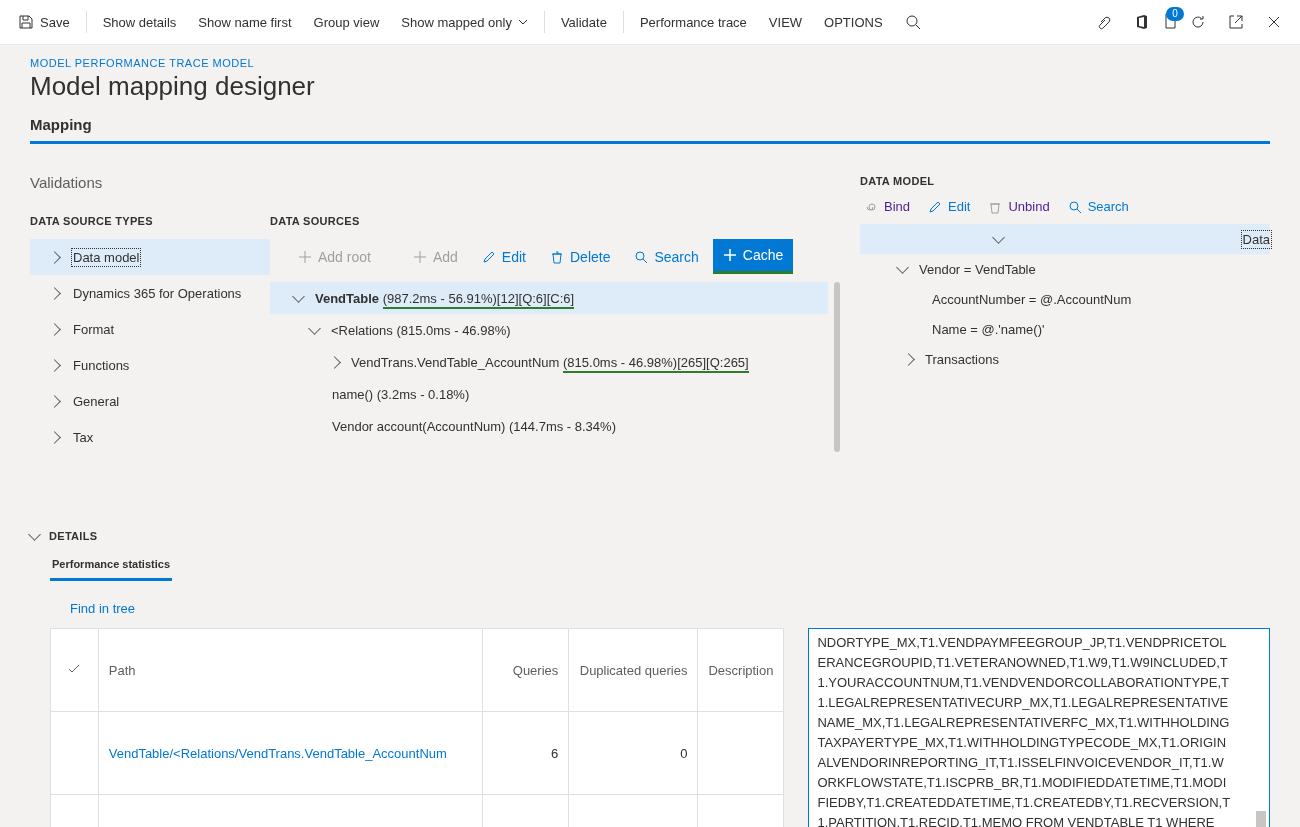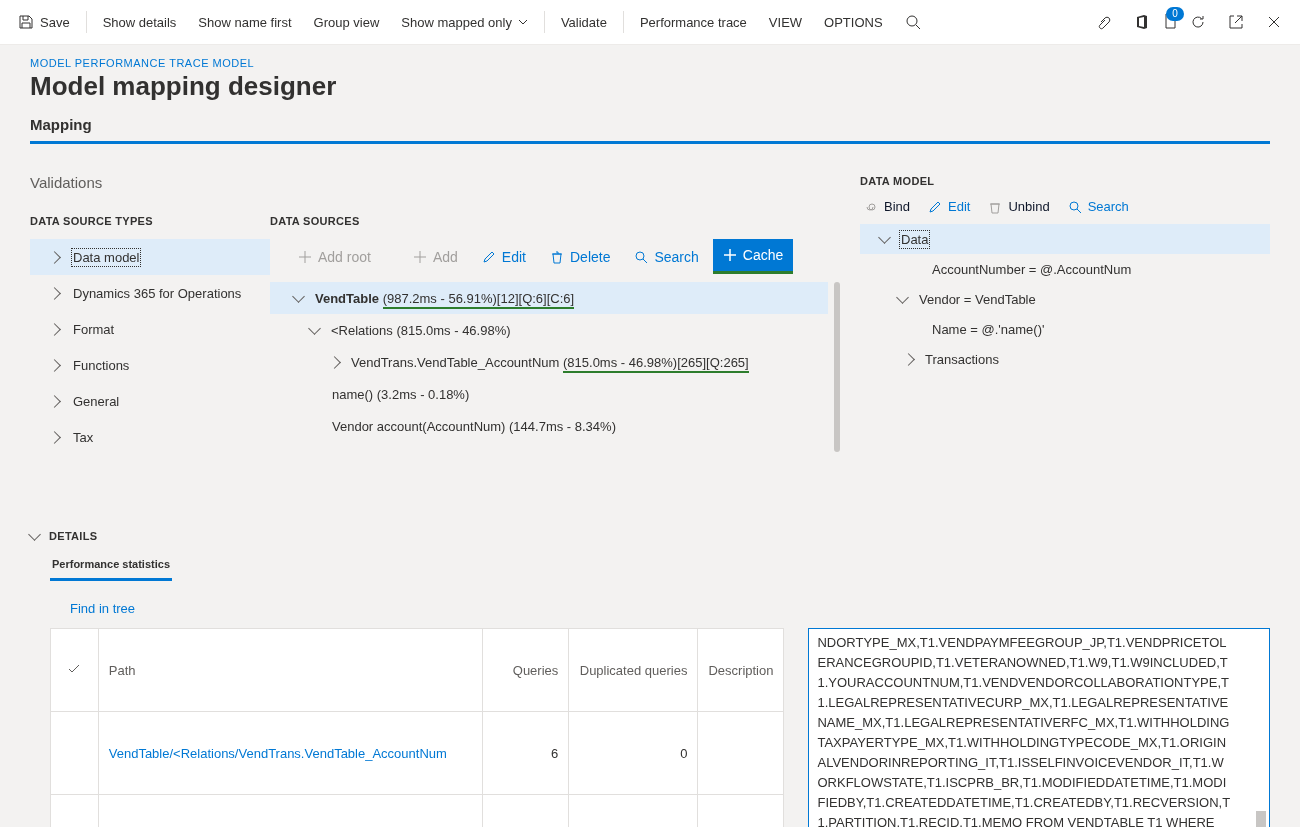--- a/index.html
+++ b/index.html
@@ -10,21 +10,21 @@
   .spacer{flex:1;}
   .chev-down{width:10px;height:10px;display:inline-block;}
   .chev-down svg{display:block;}
   .cmd .ic{width:16px;height:16px;}
   .cmdbar .right-ic{width:16px;height:16px;margin:0 10px;cursor:pointer;}
   .badge{position:relative;}
   .badge-num{position:absolute;top:-6px;right:-6px;background:#0078d4;color:#fff;border-radius:8px;font-size:10px;line-height:14px;min-width:14px;text-align:center;padding:0 2px;}
   
   .page{padding:12px 30px 0 30px;}
   .crumbs{font-size:11px;letter-spacing:.5px;color:#0078d4;}
-  .title{font-size:26px;font-weight:700;color:#323130;margin-top:2px;}
+  .title{font-size:26px;font-weight:400;color:#323130;margin-top:2px;}
   .tabs{margin-top:14px;display:flex;gap:30px;font-size:15px;flex-direction:column;}
   .tab{padding-bottom:8px;cursor:pointer;color:#605e5c;}
   .tab.active{color:#323130;font-weight:600;border-bottom:3px solid #0078d4;}
   
   .mainrow{display:flex;gap:0;margin-top:16px;padding:0 30px;}
   .col{display:flex;flex-direction:column;}
   .col-left{width:240px;}
   .col-mid{flex:1;max-width:580px;padding-right:20px;}
   .col-right{width:410px;}
   .sec-title{font-size:11px;font-weight:700;letter-spacing:.3px;color:#323130;margin-bottom:12px;}
@@ -48,24 +48,24 @@
   .midtree .row.sel{background:#deecf9;}
   .midtree .lbl{white-space:nowrap;}
   .midtree .pad1{width:24px;}
   .midtree .pad2{width:40px;}
   .midtree .pad3{width:60px;}
   .midtree .pad4{width:50px;}
   .underline-g{border-bottom:2px solid #2d7d2d;padding-bottom:1px;}
   .scrollbar{position:absolute;right:0;top:0;width:6px;height:170px;background:#c8c6c4;border-radius:3px;}
   
   .rightbar{display:flex;align-items:center;gap:18px;margin-bottom:10px;padding-left:4px;}
-  .rightbar .btn{display:flex;align-items:center;gap:6px;cursor:pointer;color:#0f172a;}
+  .rightbar .btn{display:flex;align-items:center;gap:6px;cursor:pointer;color:#4c1d95;}
   .rightbar .btn.blue{color:#0078d4;}
   .righttree .row{display:flex;align-items:center;height:26px;padding:2px 0;}
-  .righttree .row.sel{background:#deecf9;}
+  .righttree .row.sel{background:#deecf9;justify-content:space-between;}
   .righttree .txt.boxed{outline:1px dotted #323130;outline-offset:1px;}
   .righttree .pad1{width:20px;}
   .righttree .pad2{width:38px;}
   .righttree .pad3{width:60px;}
   .righttree .pad3b{width:44px;}
   
   .details{margin-top:28px;padding:0 30px 0 30px;}
   .details-hdr{display:flex;align-items:center;gap:10px;font-size:11px;font-weight:700;letter-spacing:.3px;}
   .subtabs{margin-top:14px;margin-left:20px;}
   .subtab{display:inline-block;font-size:11px;font-weight:600;border-bottom:3px solid #0078d4;padding:0 2px 8px 2px;cursor:pointer;}
@@ -297,29 +297,29 @@
         </div>
     </div>
     <div class="righttree">
       <div class="row sel">
           <span class="pad1"></span>
           <span class="arrow down"></span>
           <span style="width:12px"></span>
           <span class="txt boxed">Data</span>
         </div>
       <div class="row">
-          <span class="pad3"></span>
-          <span style="width:12px"></span>
-          <span class="txt">AccountNumber = @.AccountNum</span>
-        </div>
-      <div class="row">
           <span class="pad2"></span>
           <span class="arrow down"></span>
           <span style="width:12px"></span>
           <span class="txt">Vendor = VendTable</span>
+        </div>
+      <div class="row">
+          <span class="pad3"></span>
+          <span style="width:12px"></span>
+          <span class="txt">AccountNumber = @.AccountNum</span>
         </div>
       <div class="row">
           <span class="pad3"></span>
           <span style="width:12px"></span>
           <span class="txt">Name = @.'name()'</span>
         </div>
       <div class="row">
           <span class="pad3b"></span>
           <span class="arrow"></span>
           <span style="width:12px"></span>

